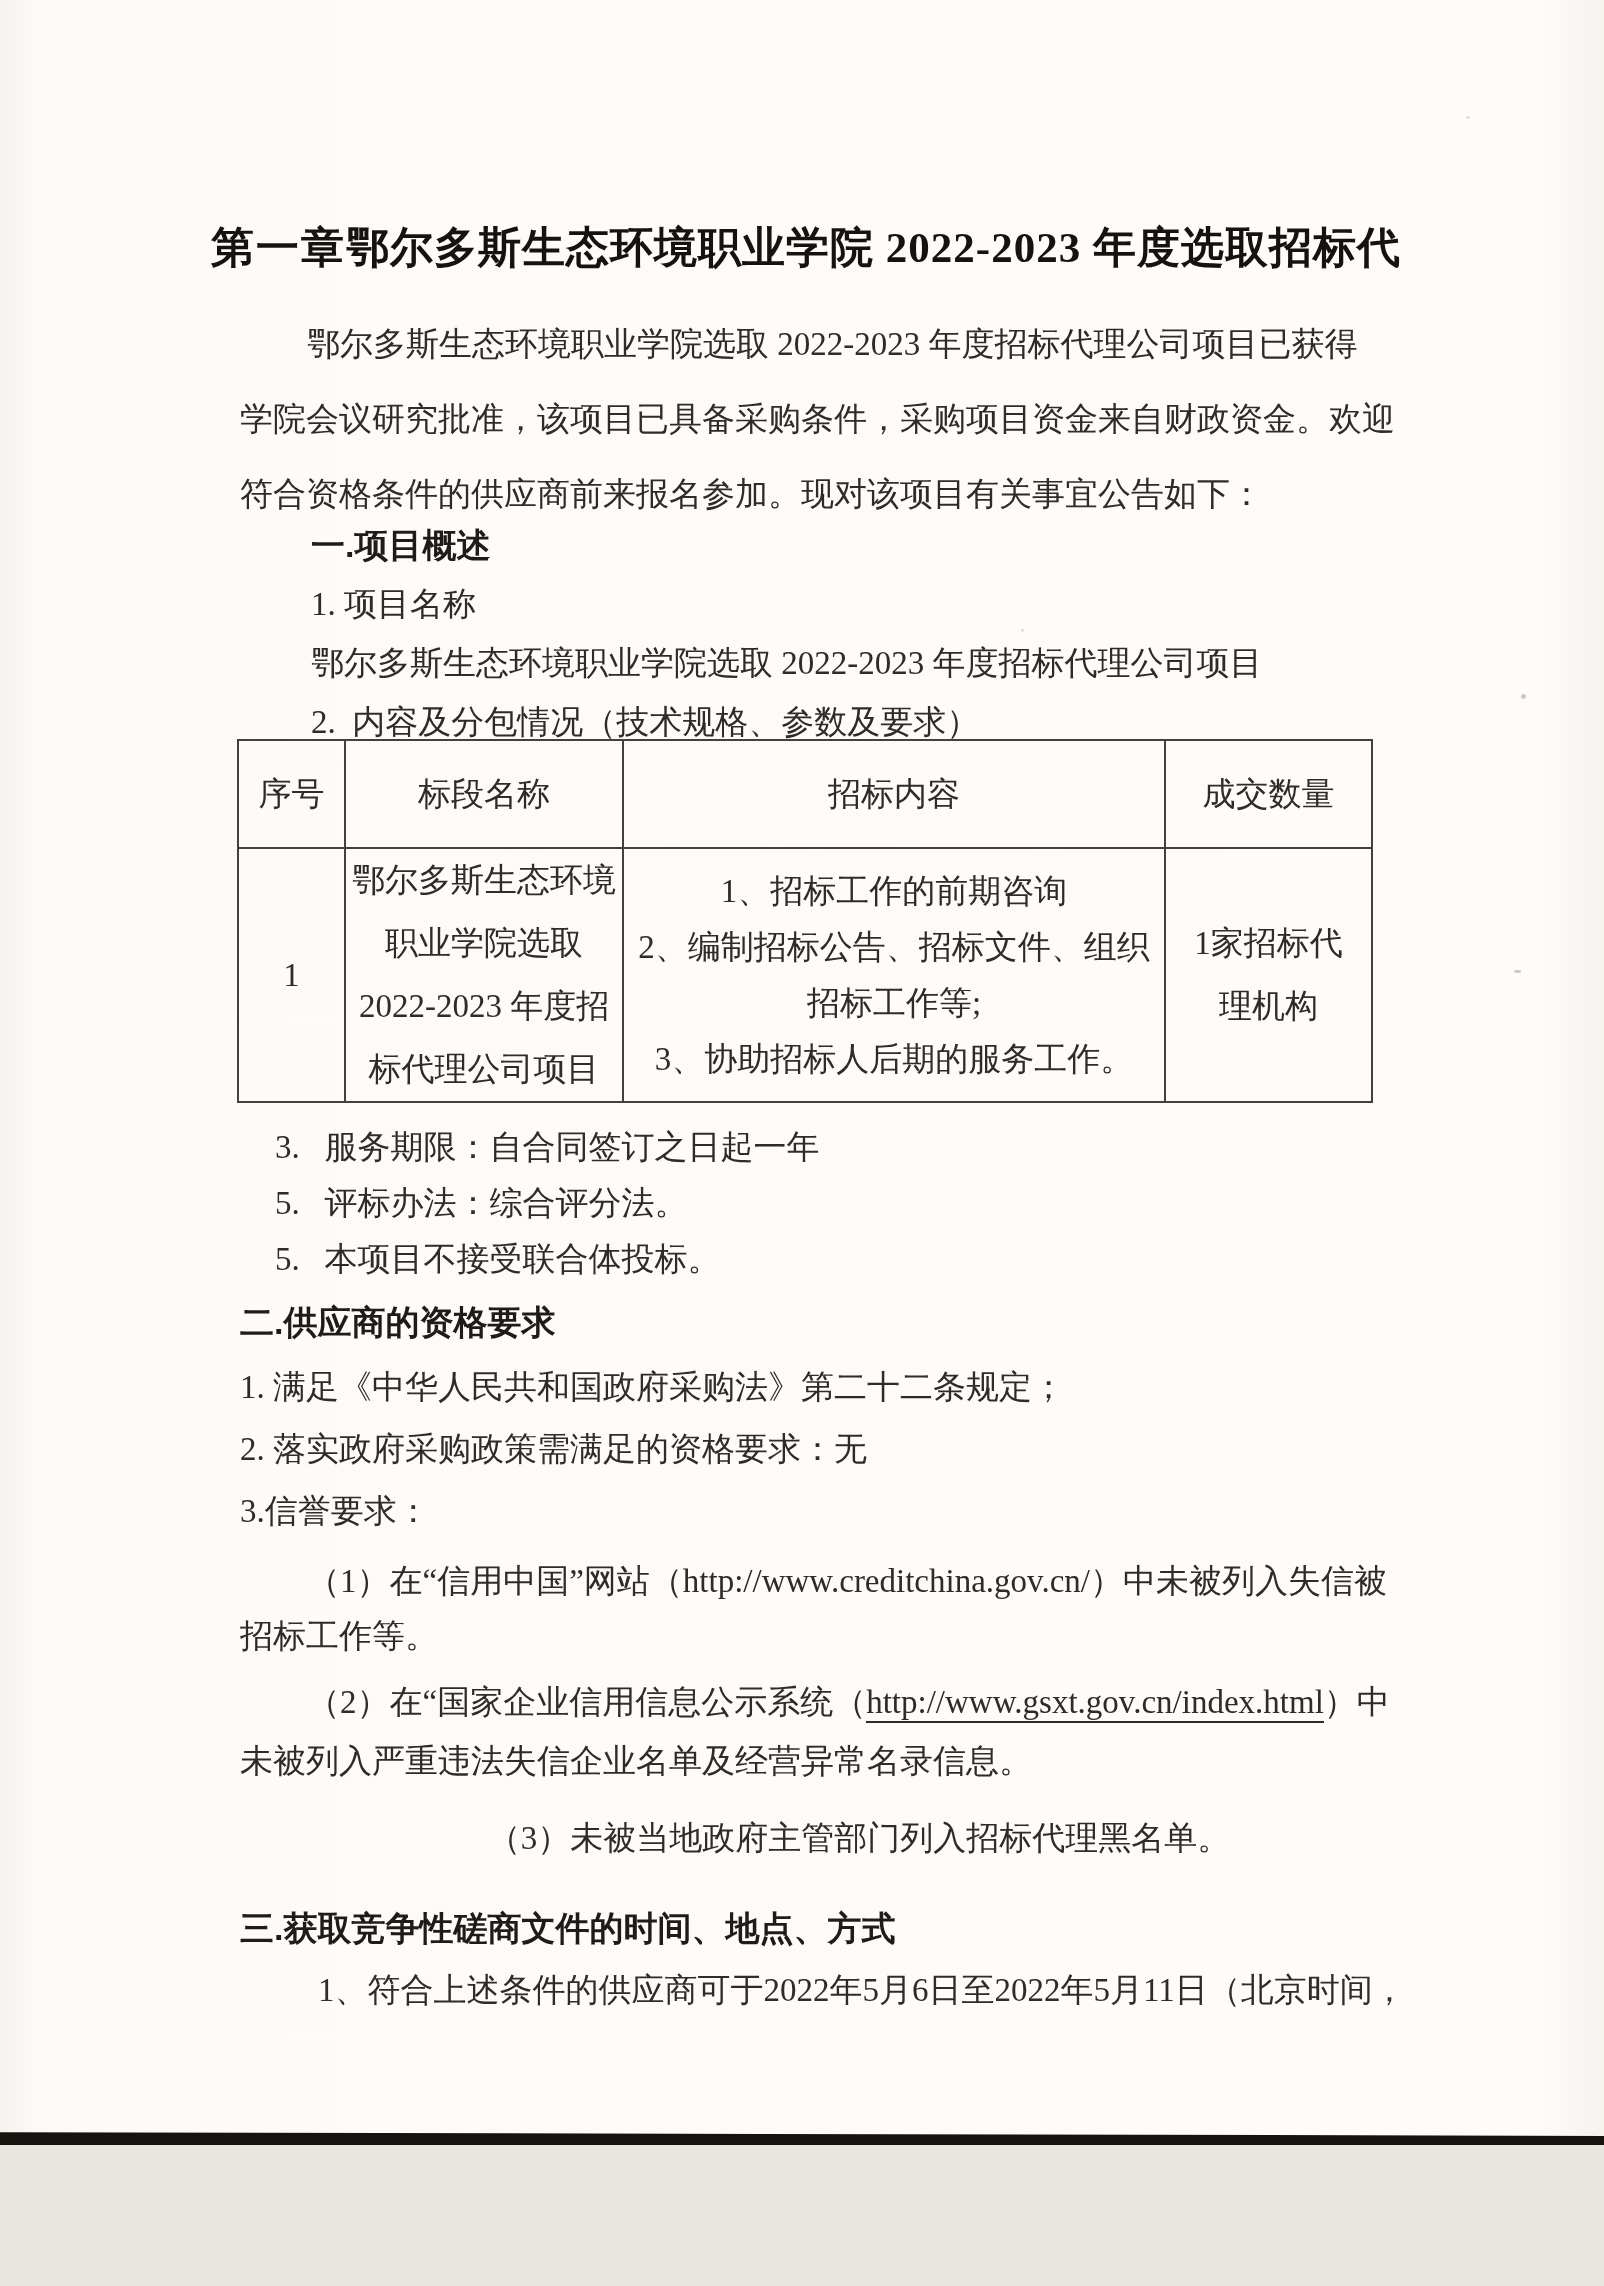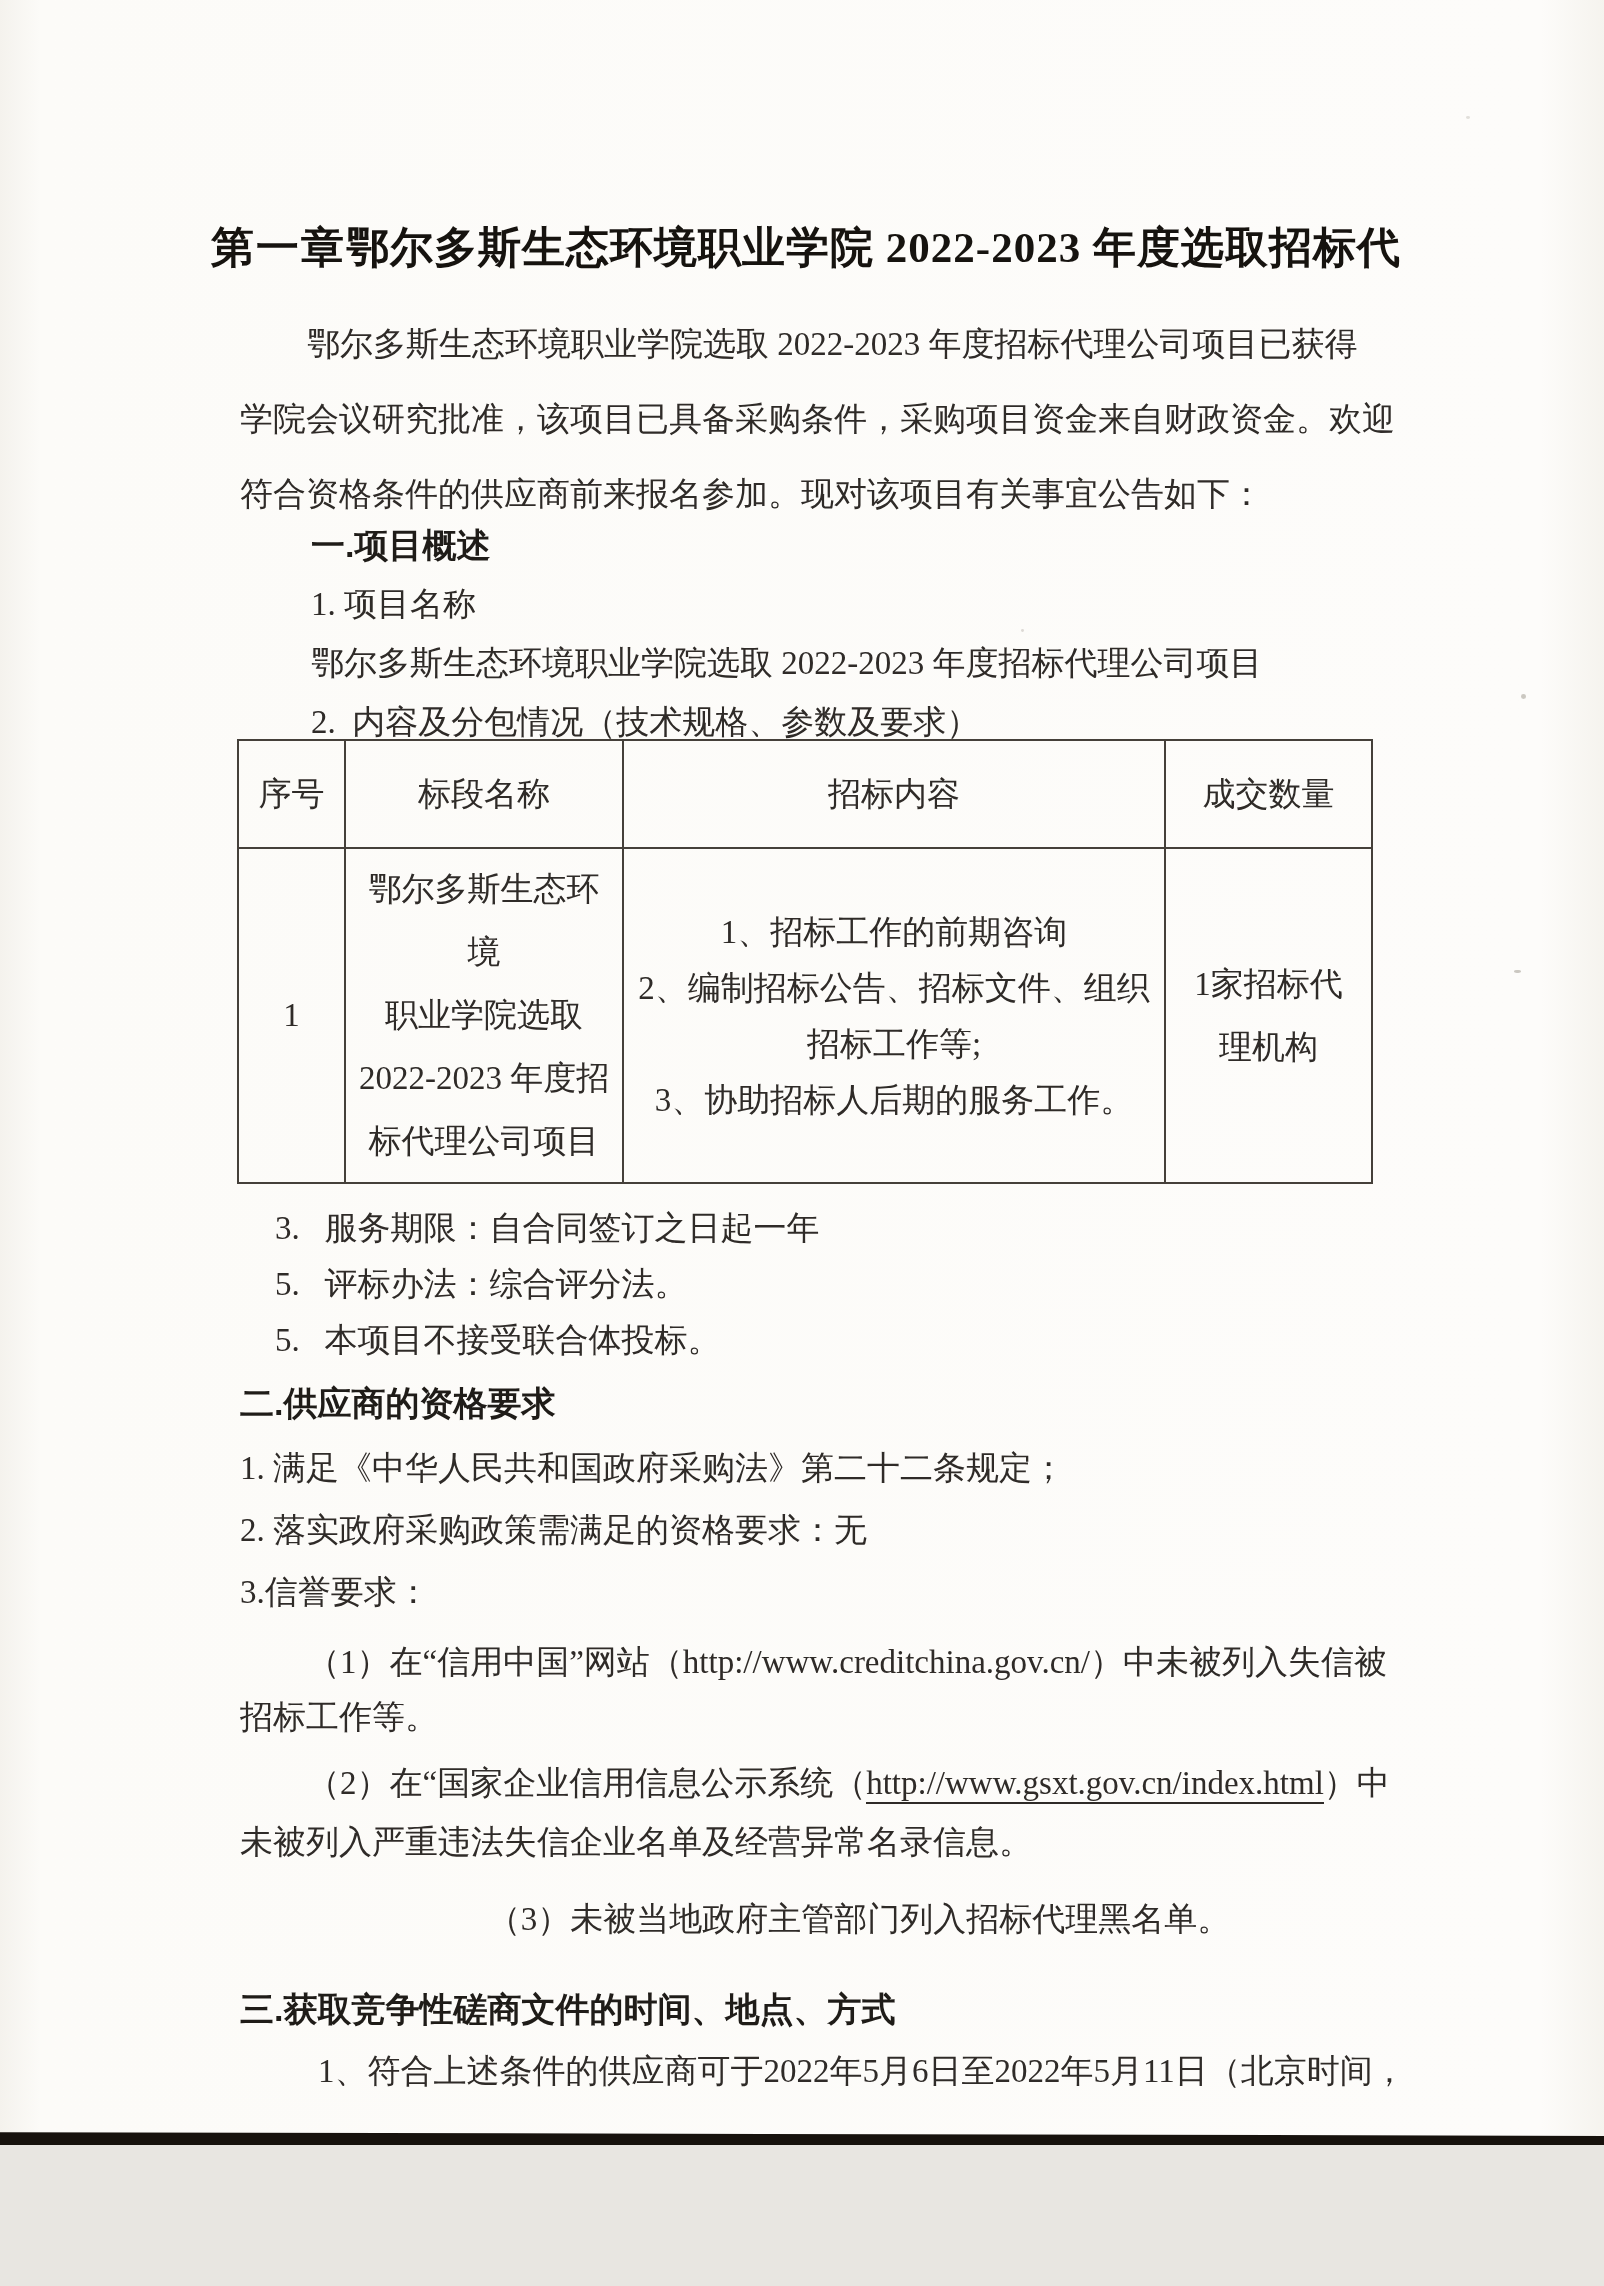--- a/index.html
+++ b/index.html
@@ -37,21 +37,21 @@
   .sec1 .h-sans{line-height:59px;}
 
   table.lots{
     border-collapse:collapse;
     margin:-12.7px 0 0 -2.9px;
     width:1134px;table-layout:fixed;
     font-size:33px;color:#2f2b28;
   }
   table.lots th,table.lots td{
     border:2px solid #45403a;
-    font-weight:normal;vertical-align:middle;padding:9px;
+    font-weight:normal;vertical-align:middle;padding:0;
   }
   tr.hdr{height:108px;}
   tr.bdy{height:249px;}
   .th-seq{padding:0 27.4px;line-height:45px;text-align:center;}
   .th-c{text-align:center;}
   .cell-seq{text-align:center;}
   .cell-name{text-align:center;line-height:63px;}
   .cell-work{padding:3.9px 11.8px 0 15.7px;line-height:56px;text-align:center;}
   .cell-qty{text-align:center;line-height:63px;}
 

